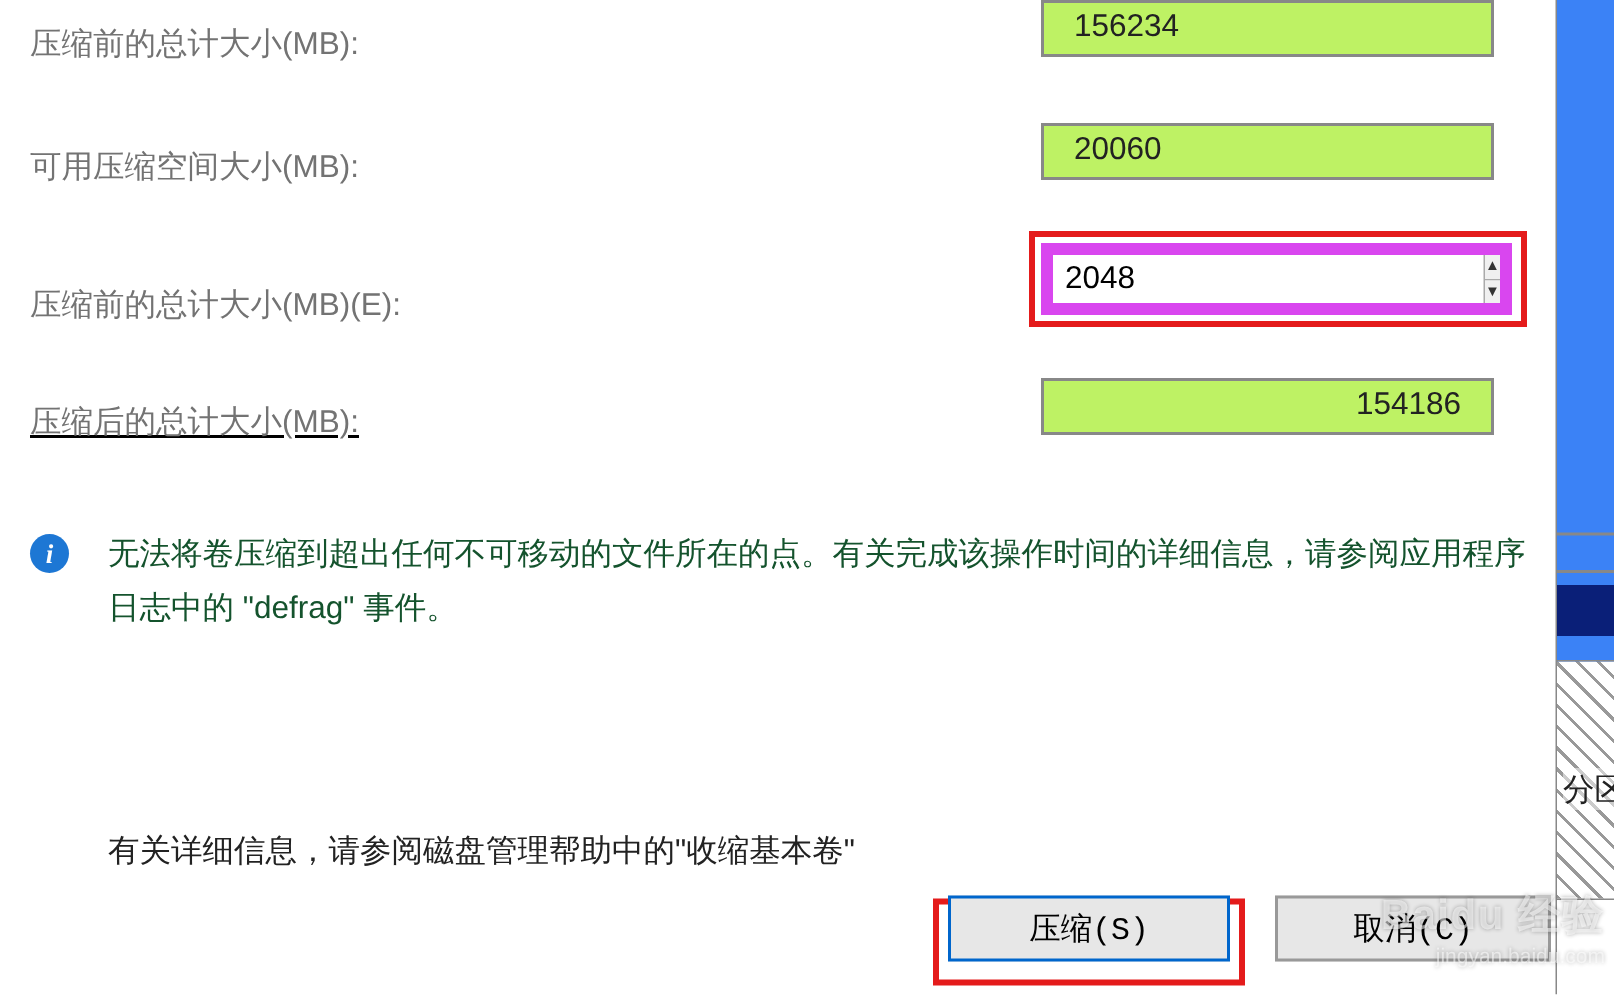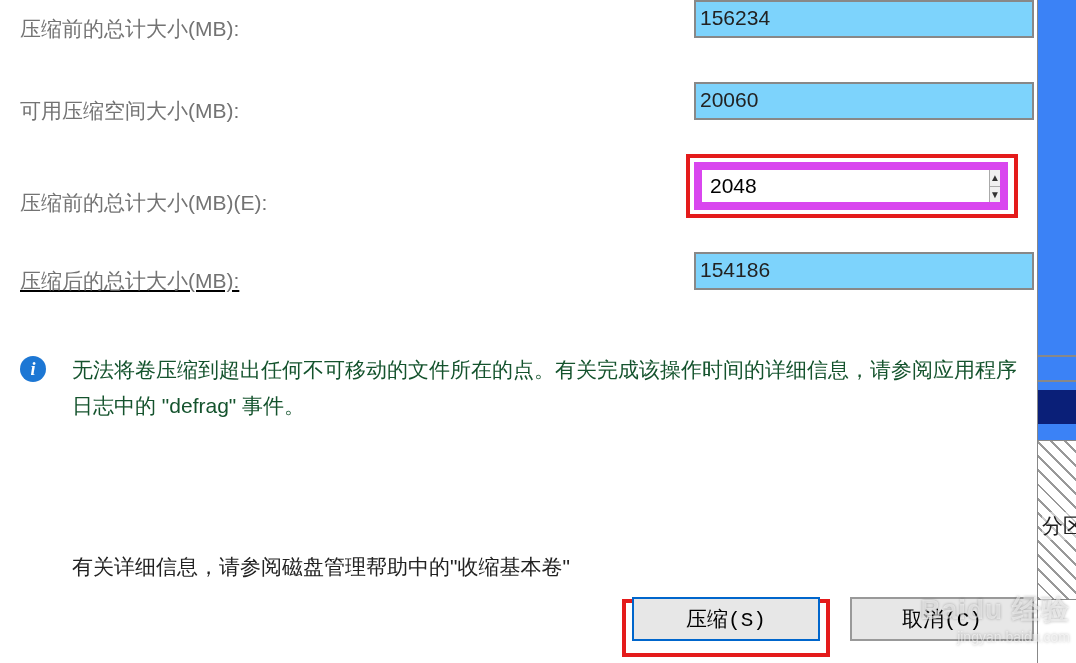--- a/index.html
+++ b/index.html
@@ -33,36 +33,36 @@
     }
     .form-label {
       margin-left: 20px;
       color: #737373;
       font-size: 21px;
       width: 660px;
     }
     .value-box {
       position: absolute;
       left: 694px;
-      width: 340px;
+      width: 302px;
       height: 38px;
       border: 2px solid #888;
-      background: #7dd3fc;
-      padding: 4px 4px;
+      background: #bef264;
+      padding: 4px 20px;
       font-size: 21px;
       color: #222;
     }
     .row1 { height: 58px; }
     .row1 .value-box { top: 0; }
     .row2 { margin-top: 24px; height: 58px; }
     .row2 .value-box { top: 0; }
     .row3 { margin-top: 22px; height: 72px; }
     .row3 .form-label { margin-top: 10px; }
     .row4 { margin-top: 18px; height: 58px; text-decoration: underline; }
-    .row4 .value-box { top: 0; }
+    .row4 .value-box { top: 0; text-align: right; }
     
     .highlight-box {
       position: absolute;
       left: 686px;
       top: -8px;
       width: 332px;
       height: 64px;
       border: 4px solid #e41b1b;
       pointer-events: none;
     }

